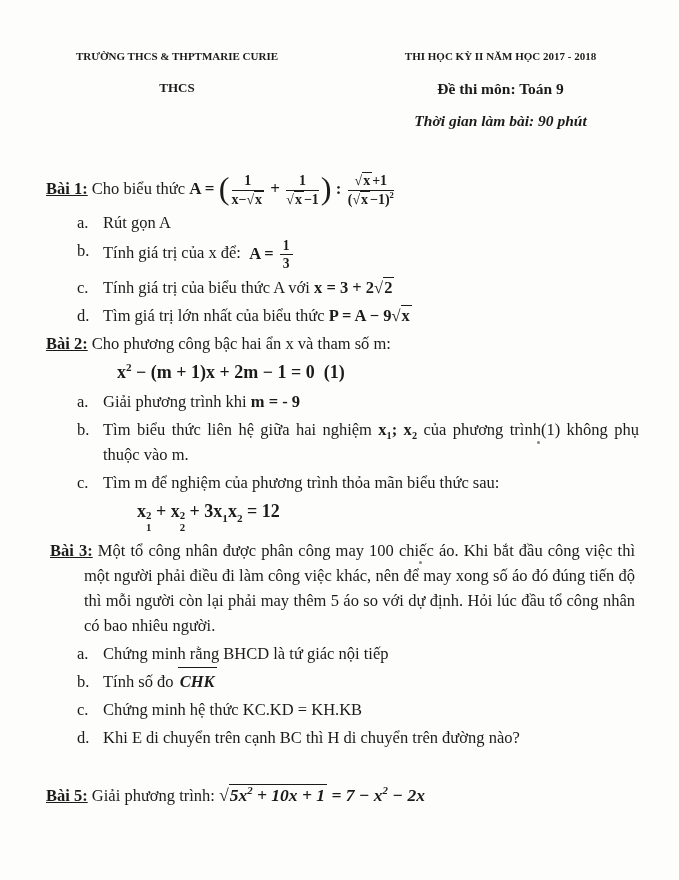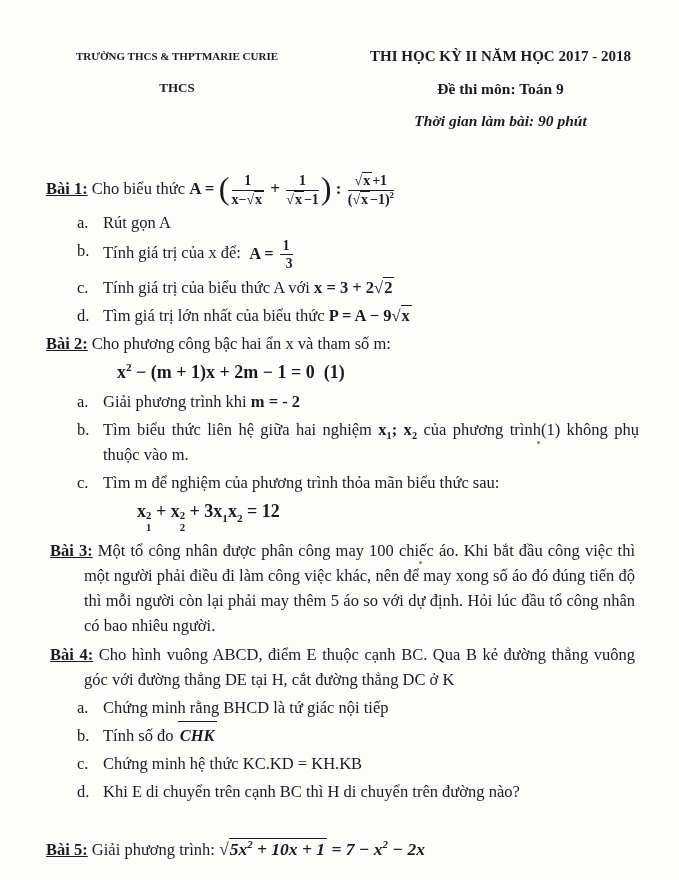--- a/index.html
+++ b/index.html
@@ -10,42 +10,42 @@
     color:#1b1b1b;
   }
   .page{padding:44px 40px 0 46px;font-size:16.5px;line-height:25px;}
 
   
   .header{display:flex;margin-bottom:40px;}
   .school{width:262px;text-align:center;flex:none;}
   .school-name{font-weight:bold;font-size:11px;}
   .school-sub{font-weight:bold;font-size:13px;margin-top:6px;}
   .exam{flex:1;text-align:center;padding-left:54px;}
-  .exam-title{font-weight:bold;font-size:15px;}
+  .exam-title{font-weight:bold;font-size:11px;}
   .exam-subject{font-weight:bold;font-size:15.5px;margin-top:7px;}
   .exam-duration{font-weight:bold;font-style:italic;font-size:15.5px;margin-top:7px;}
 
   
   .bai{font-weight:bold;text-decoration:underline;}
   .problem{margin-top:3px;}
   .p1-head{margin-bottom:2px;}
   .items{margin-left:31px;}
   .item{display:flex;gap:9px;margin-top:3px;}
   .mk{flex:none;width:17px;}
   .it{flex:1;text-align:justify;}
   .para{padding-left:34px;text-indent:-34px;text-align:justify;margin:4px 4px 0;}
 
   
   .m{font-weight:bold;}
   .mi{font-weight:bold;font-style:italic;}
   .formula{font-size:17px;}
   .frac{display:inline-flex;flex-direction:column;text-align:center;vertical-align:middle;
         line-height:1.12;font-size:0.82em;margin:0 2px;}
   .fn{border-bottom:1.4px solid #1b1b1b;padding:0 3px 1px;}
-  .fd{padding-top:1px;text-align:right;}
+  .fd{padding-top:1px;}
   .rt{white-space:nowrap;}
   .rb{border-top:1.4px solid #1b1b1b;padding:0 2px 0 1px;}
   sup{font-size:0.62em;line-height:0;}
   sub{font-size:0.62em;line-height:0;}
   .ss{display:inline-flex;flex-direction:column;font-size:0.6em;line-height:1.1;
       vertical-align:-22%;text-align:left;}
   .bigp{font-size:1.9em;font-weight:400;line-height:0;vertical-align:middle;position:relative;top:-2px;}
   .ol{border-top:1.5px solid #1b1b1b;padding:4px 2px;}
   .eq{font-weight:bold;font-size:18px;line-height:28px;}
   .p2-eq1{margin:2px 0 2px 71px;}
@@ -113,21 +113,21 @@
 
   <section class="problem">
     <div>
       <span class="bai">Bài 2:</span>
       <span>Cho phương công bậc hai ẩn x và tham số m:</span>
     </div>
     <div class="eq p2-eq1">x<sup>2</sup> − (m + 1)x + 2m − 1 = 0&nbsp;&nbsp;(1)</div>
     <div class="items">
       <div class="item">
         <span class="mk">a.</span>
-        <span class="it">Giải phương trình khi <span class="m">m = - 2</span></span>
+        <span class="it">Giải phương trình khi <span class="m">m = - 9</span></span>
       </div>
       <div class="item">
         <span class="mk">b.</span>
         <span class="it">Tìm biểu thức liên hệ giữa hai nghiệm <span class="m">x<sub>1</sub>; x<sub>2</sub></span> của phương trình(1) không phụ thuộc vào m.</span>
       </div>
       <div class="item">
         <span class="mk">c.</span>
         <span class="it">Tìm m để nghiệm của phương trình thỏa mãn biểu thức sau:</span>
       </div>
     </div>
@@ -141,24 +141,20 @@
   </section>
 
   <section class="problem">
     <p class="para">
       <span class="bai">Bài 3:</span>
       <span>Một tổ công nhân được phân công may 100 chiếc áo. Khi bắt đầu công việc thì một người phải điều đi làm công việc khác, nên để may xong số áo đó đúng tiến độ thì mỗi người còn lại phải may thêm 5 áo so với dự định. Hỏi lúc đầu tổ công nhân có bao nhiêu người.</span>
     </p>
   </section>
 
   <section class="problem">
-    <p class="para">
-      <span class="bai">Bài 4:</span>
-      <span>Cho hình vuông ABCD, điểm E thuộc cạnh BC. Qua B kẻ đường thẳng vuông góc với đường thẳng DE tại H, cắt đường thẳng DC ở K</span>
-    </p>
     <div class="items">
       <div class="item">
         <span class="mk">a.</span>
         <span class="it">Chứng minh rằng BHCD là tứ giác nội tiếp</span>
       </div>
       <div class="item">
         <span class="mk">b.</span>
         <span class="it">Tính số đo <span class="mi ol">CHK</span></span>
       </div>
       <div class="item">

